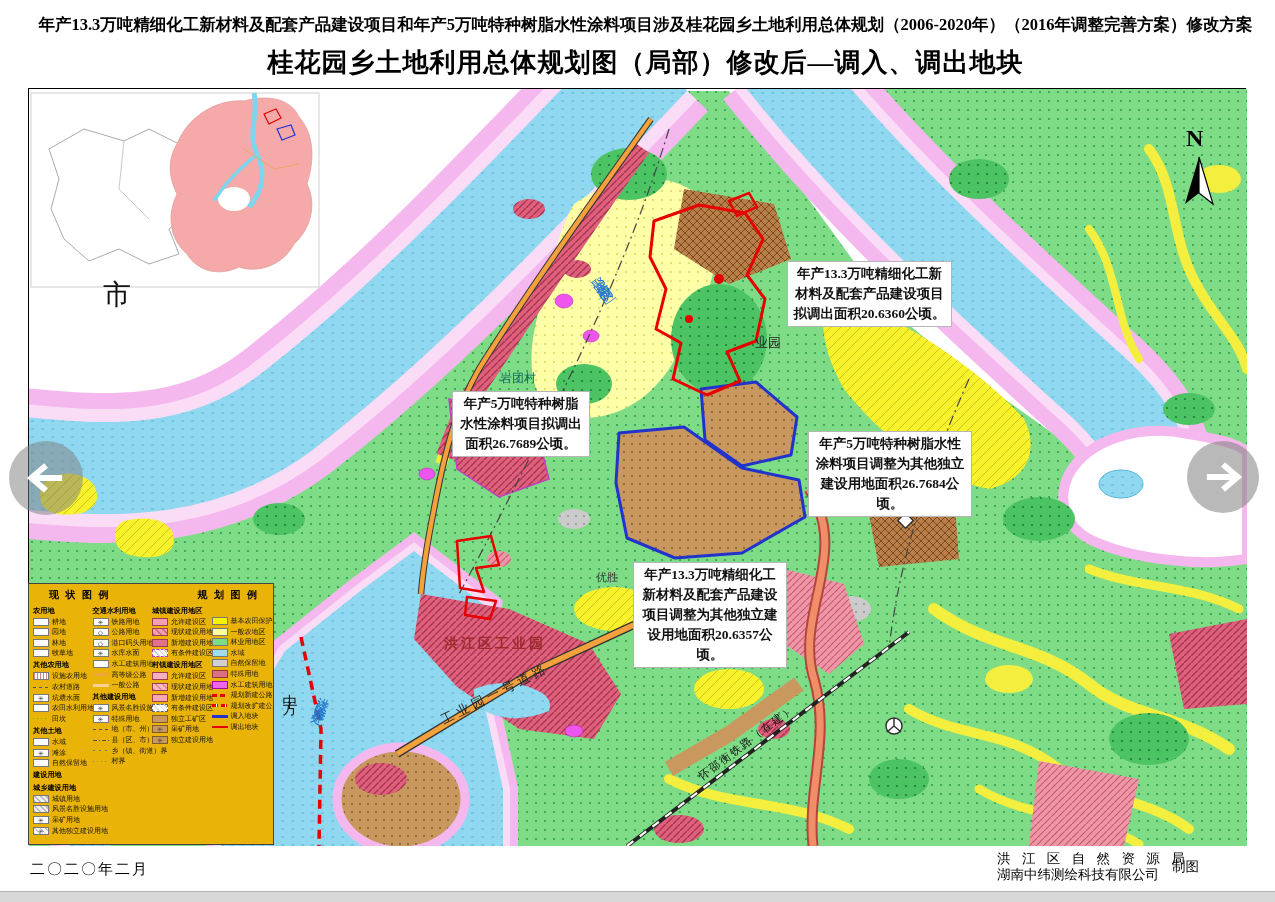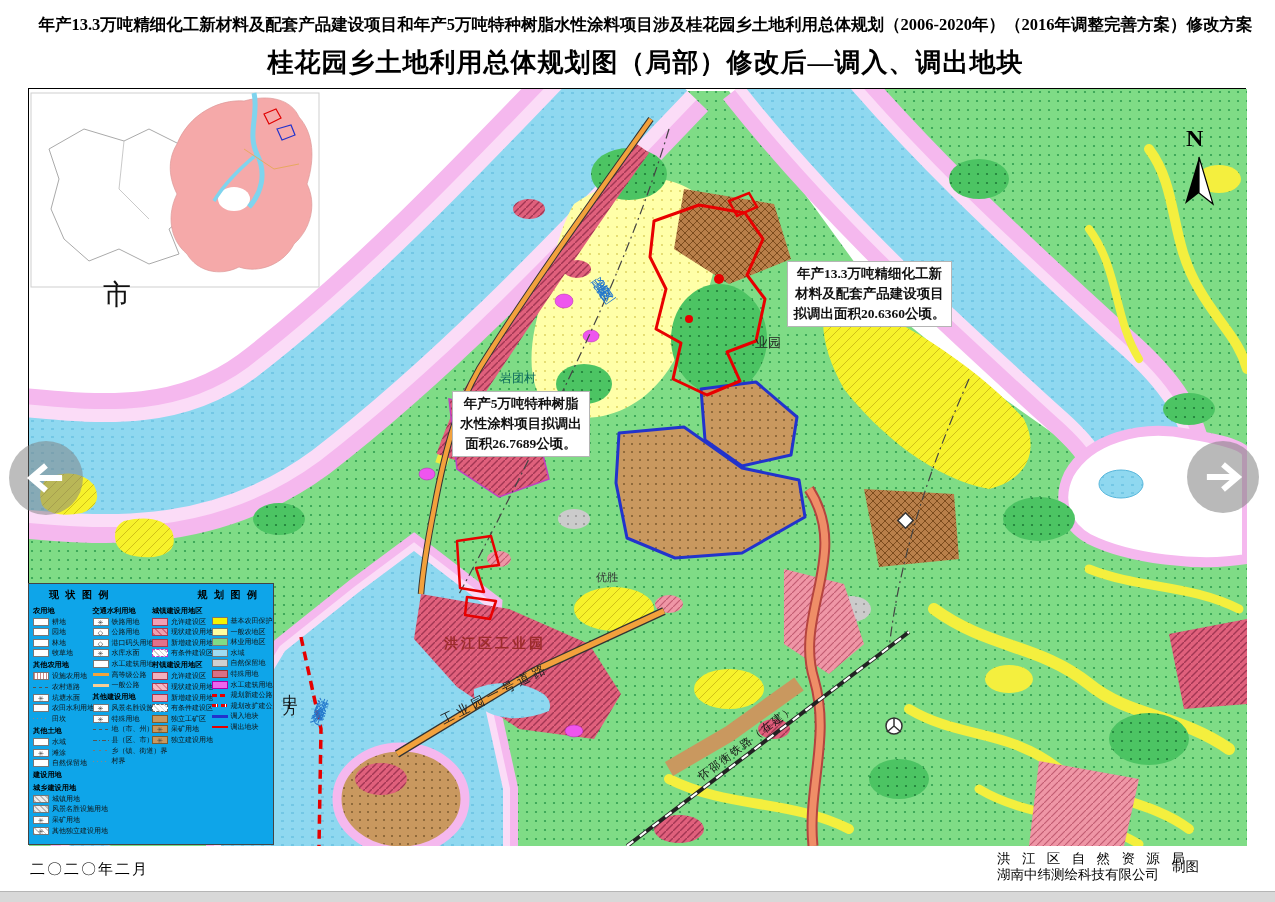--- a/index.html
+++ b/index.html
@@ -11,21 +11,21 @@
              font-size:26px;font-weight:bold;color:#000;letter-spacing:1px;}
   .map-frame{position:absolute;left:28px;top:88px;width:1218px;height:757px;
              border:1.5px solid #000;box-sizing:border-box;background:#fff;}
   .map-frame svg{position:absolute;left:0;top:0;}
   
   .lbl{position:absolute;white-space:nowrap;pointer-events:none;}
   
   .ann{position:absolute;background:#fff;border:1px solid #b5b5b5;padding:2px 5px;
        font-size:13.5px;font-weight:600;line-height:1.48;color:#111;text-align:center;}
   
-  .legend{position:absolute;left:28px;top:583px;width:246px;height:262px;background:#0ea5e9;
+  .legend{position:absolute;left:28px;top:583px;width:246px;height:262px;background:#eab308;
           border:1px solid #444;box-sizing:border-box;overflow:hidden;}
   .lg-titles{display:flex;justify-content:space-between;padding:4px 14px 1px 20px;}
   .lg-title{font-size:10px;font-weight:bold;letter-spacing:2px;}
   .lg-cols{display:flex;padding:0 2px 0 4px;}
   .lg-col{width:25%;}
   .lg-col4{margin-top:12px;}
   .lg-h{font-size:7.2px;font-weight:bold;margin:2.5px 0 0.5px;white-space:nowrap;}
   .lg-row{display:flex;align-items:center;margin:1.6px 0;height:9px;}
   .lg-t{font-size:7px;white-space:nowrap;color:#111;}
   .sw{display:inline-block;width:16px;height:8px;border:0.5px solid #777;margin-right:3px;
@@ -291,20 +291,22 @@
   <div class="lbl" style="left:596px;top:570px;font-size:11px;color:#333;">优胜</div>
   <div class="lbl" style="left:444px;top:635px;font-size:14px;font-weight:bold;color:#9c2b2b;letter-spacing:3px;">洪江区工业园</div>
   <div class="lbl" style="left:442px;top:712px;font-size:13px;color:#222;letter-spacing:4px;transform:rotate(-27deg);transform-origin:left center;">工业园一号道路</div>
   <div class="lbl" style="left:280px;top:682px;font-size:15px;color:#111;writing-mode:vertical-rl;letter-spacing:6px;">中方</div>
   <div class="lbl" style="left:236px;top:778px;font-size:13px;color:#111;writing-mode:vertical-rl;letter-spacing:2px;">金洲</div>
   <div class="lbl" style="left:700px;top:770px;font-size:11px;color:#111;letter-spacing:2px;transform:rotate(-37deg);transform-origin:left center;">怀邵衡铁路（在建）</div>
   <div class="lbl" style="left:316px;top:688px;font-size:13px;color:#2277cc;writing-mode:vertical-rl;letter-spacing:3px;transform:rotate(20deg);">洪江区海事处</div>
 
   <div class="ann" style="left:787px;top:261px;width:153px;">年产13.3万吨精细化工新材料及配套产品建设项目拟调出面积20.6360公顷。</div>
   <div class="ann" style="left:452px;top:391px;width:126px;">年产5万吨特种树脂水性涂料项目拟调出面积26.7689公顷。</div>
+  <div class="ann" style="left:808px;top:431px;width:152px;">年产5万吨特种树脂水性涂料项目调整为其他独立建设用地面积26.7684公顷。</div>
+  <div class="ann" style="left:633px;top:562px;width:142px;">年产13.3万吨精细化工新材料及配套产品建设项目调整为其他独立建设用地面积20.6357公顷。</div>
 
   <div class="legend">
     <div class="lg-titles">
       <span class="lg-title">现 状 图 例</span>
       <span class="lg-title">规 划 图 例</span>
     </div>
     <div class="lg-cols">
       <div class="lg-col">
           <div class="lg-h">农用地</div>
           <div class="lg-row">

